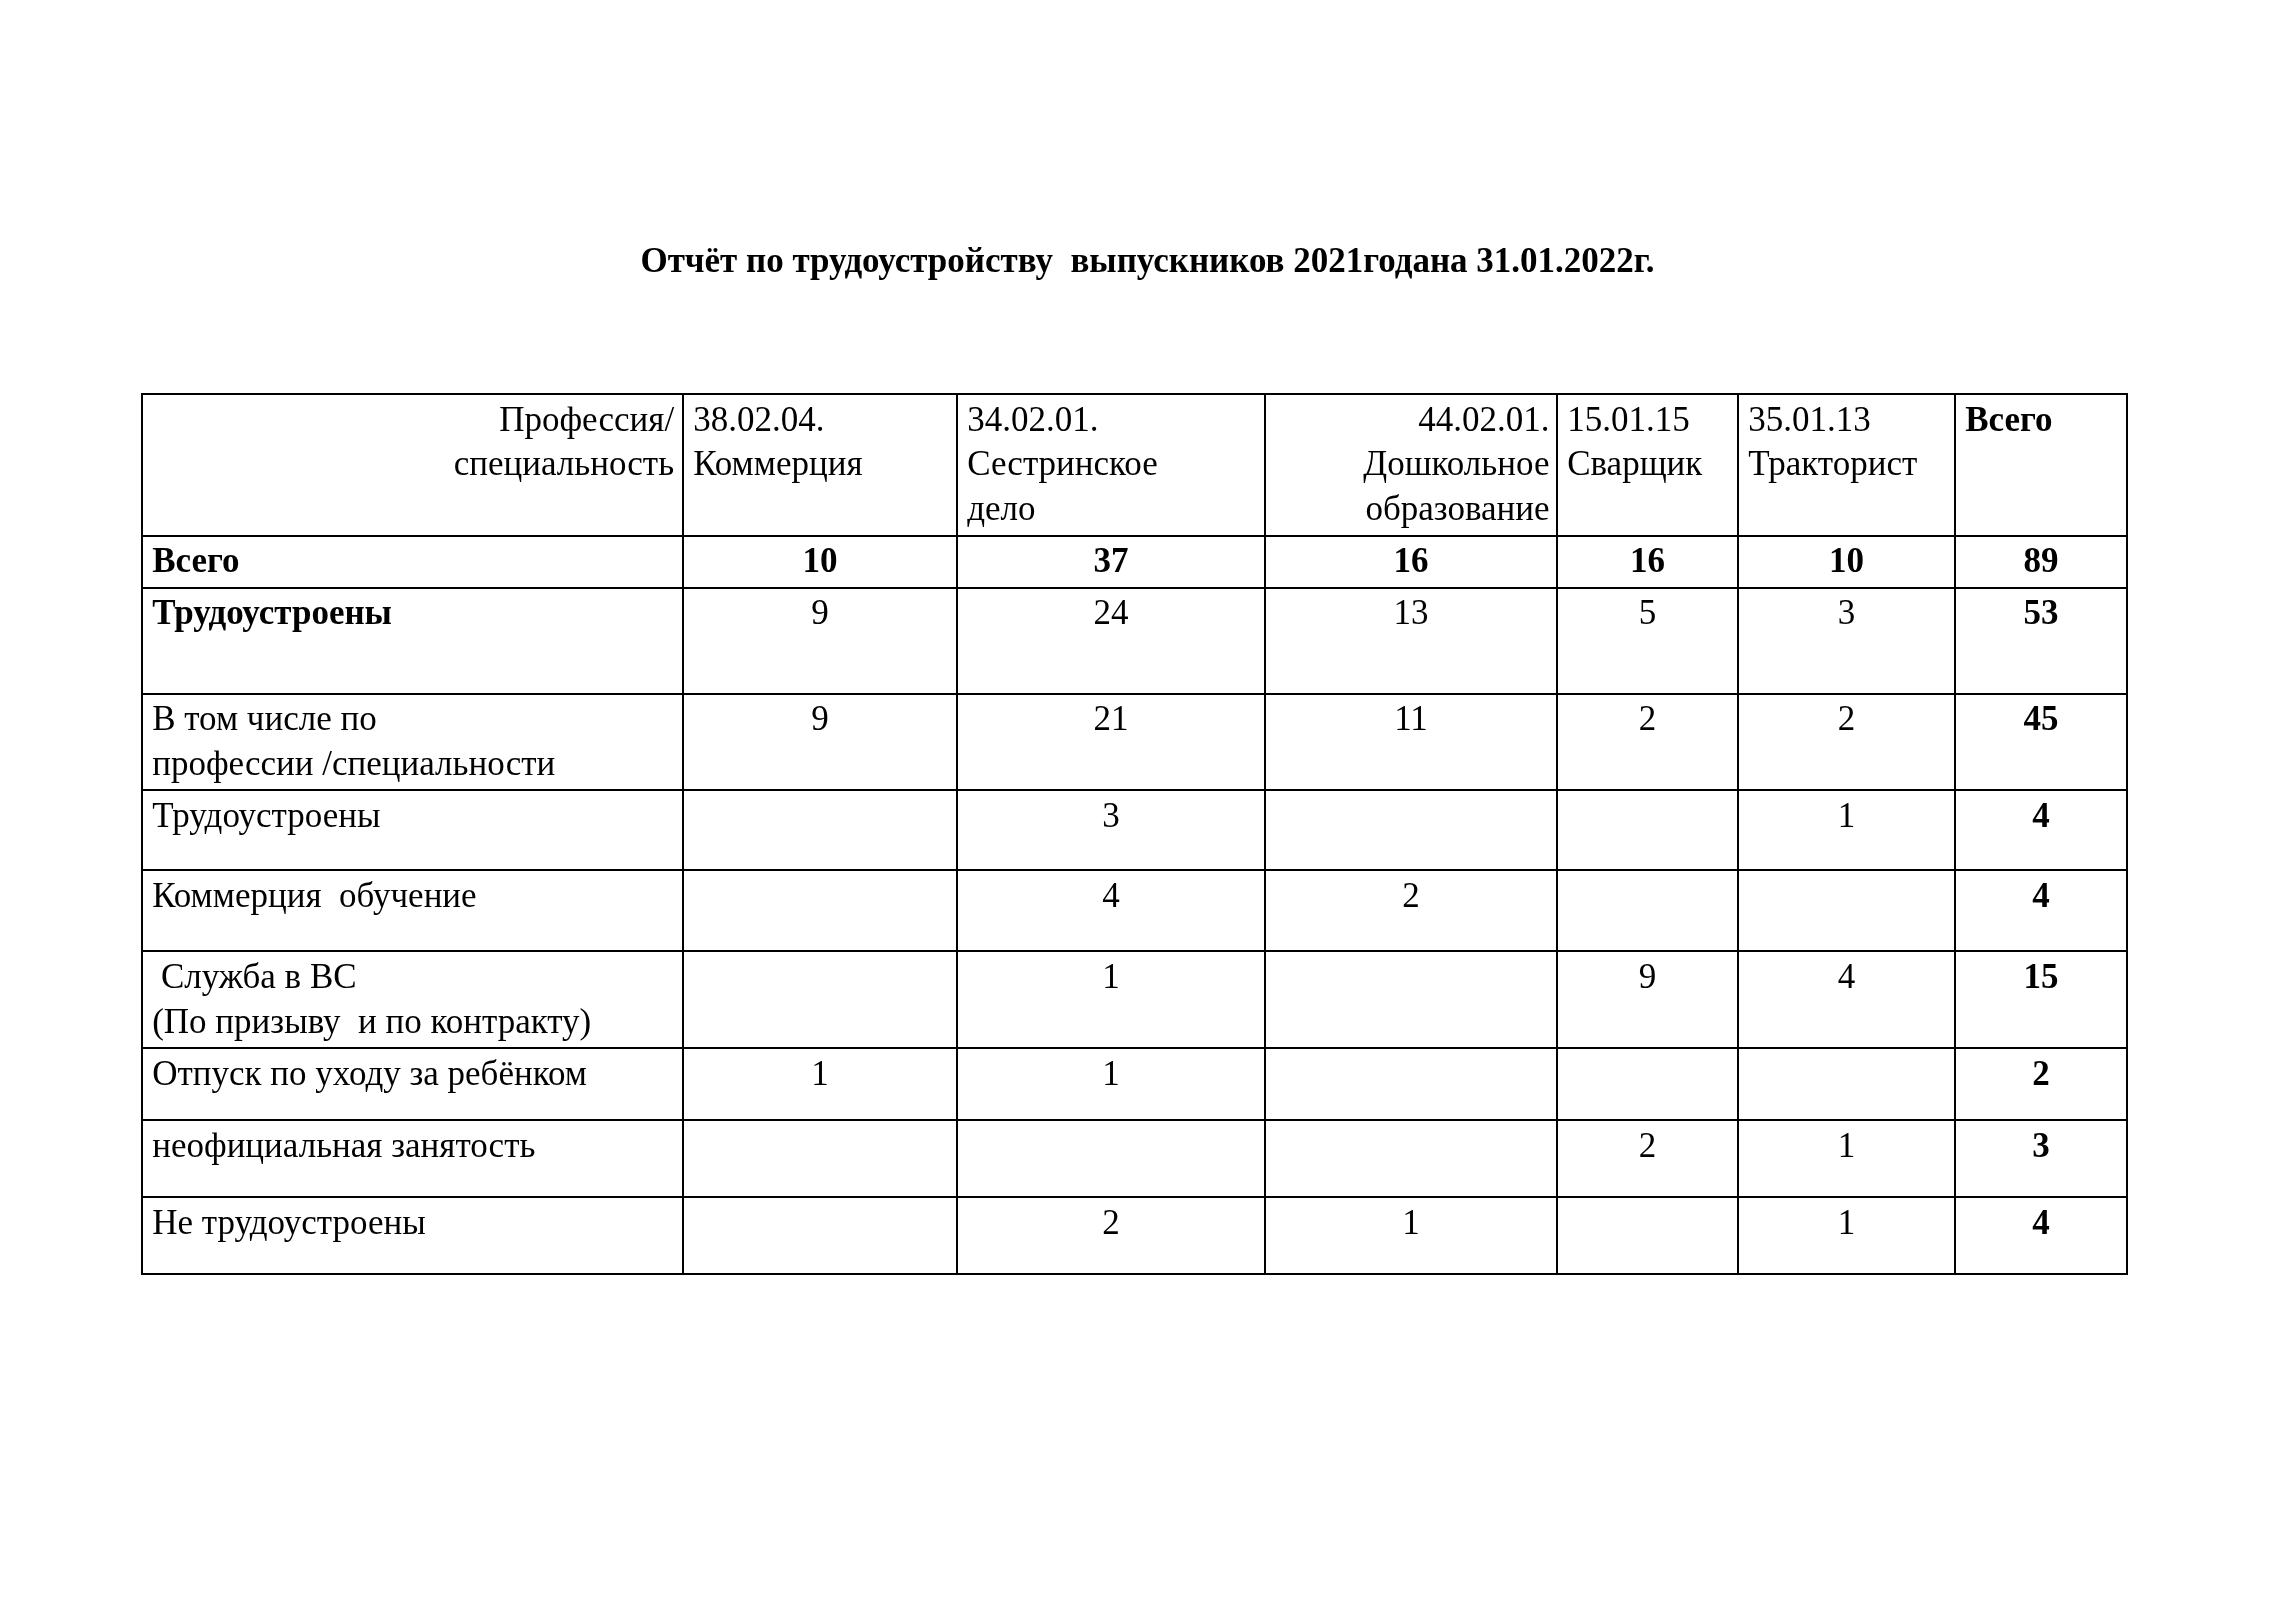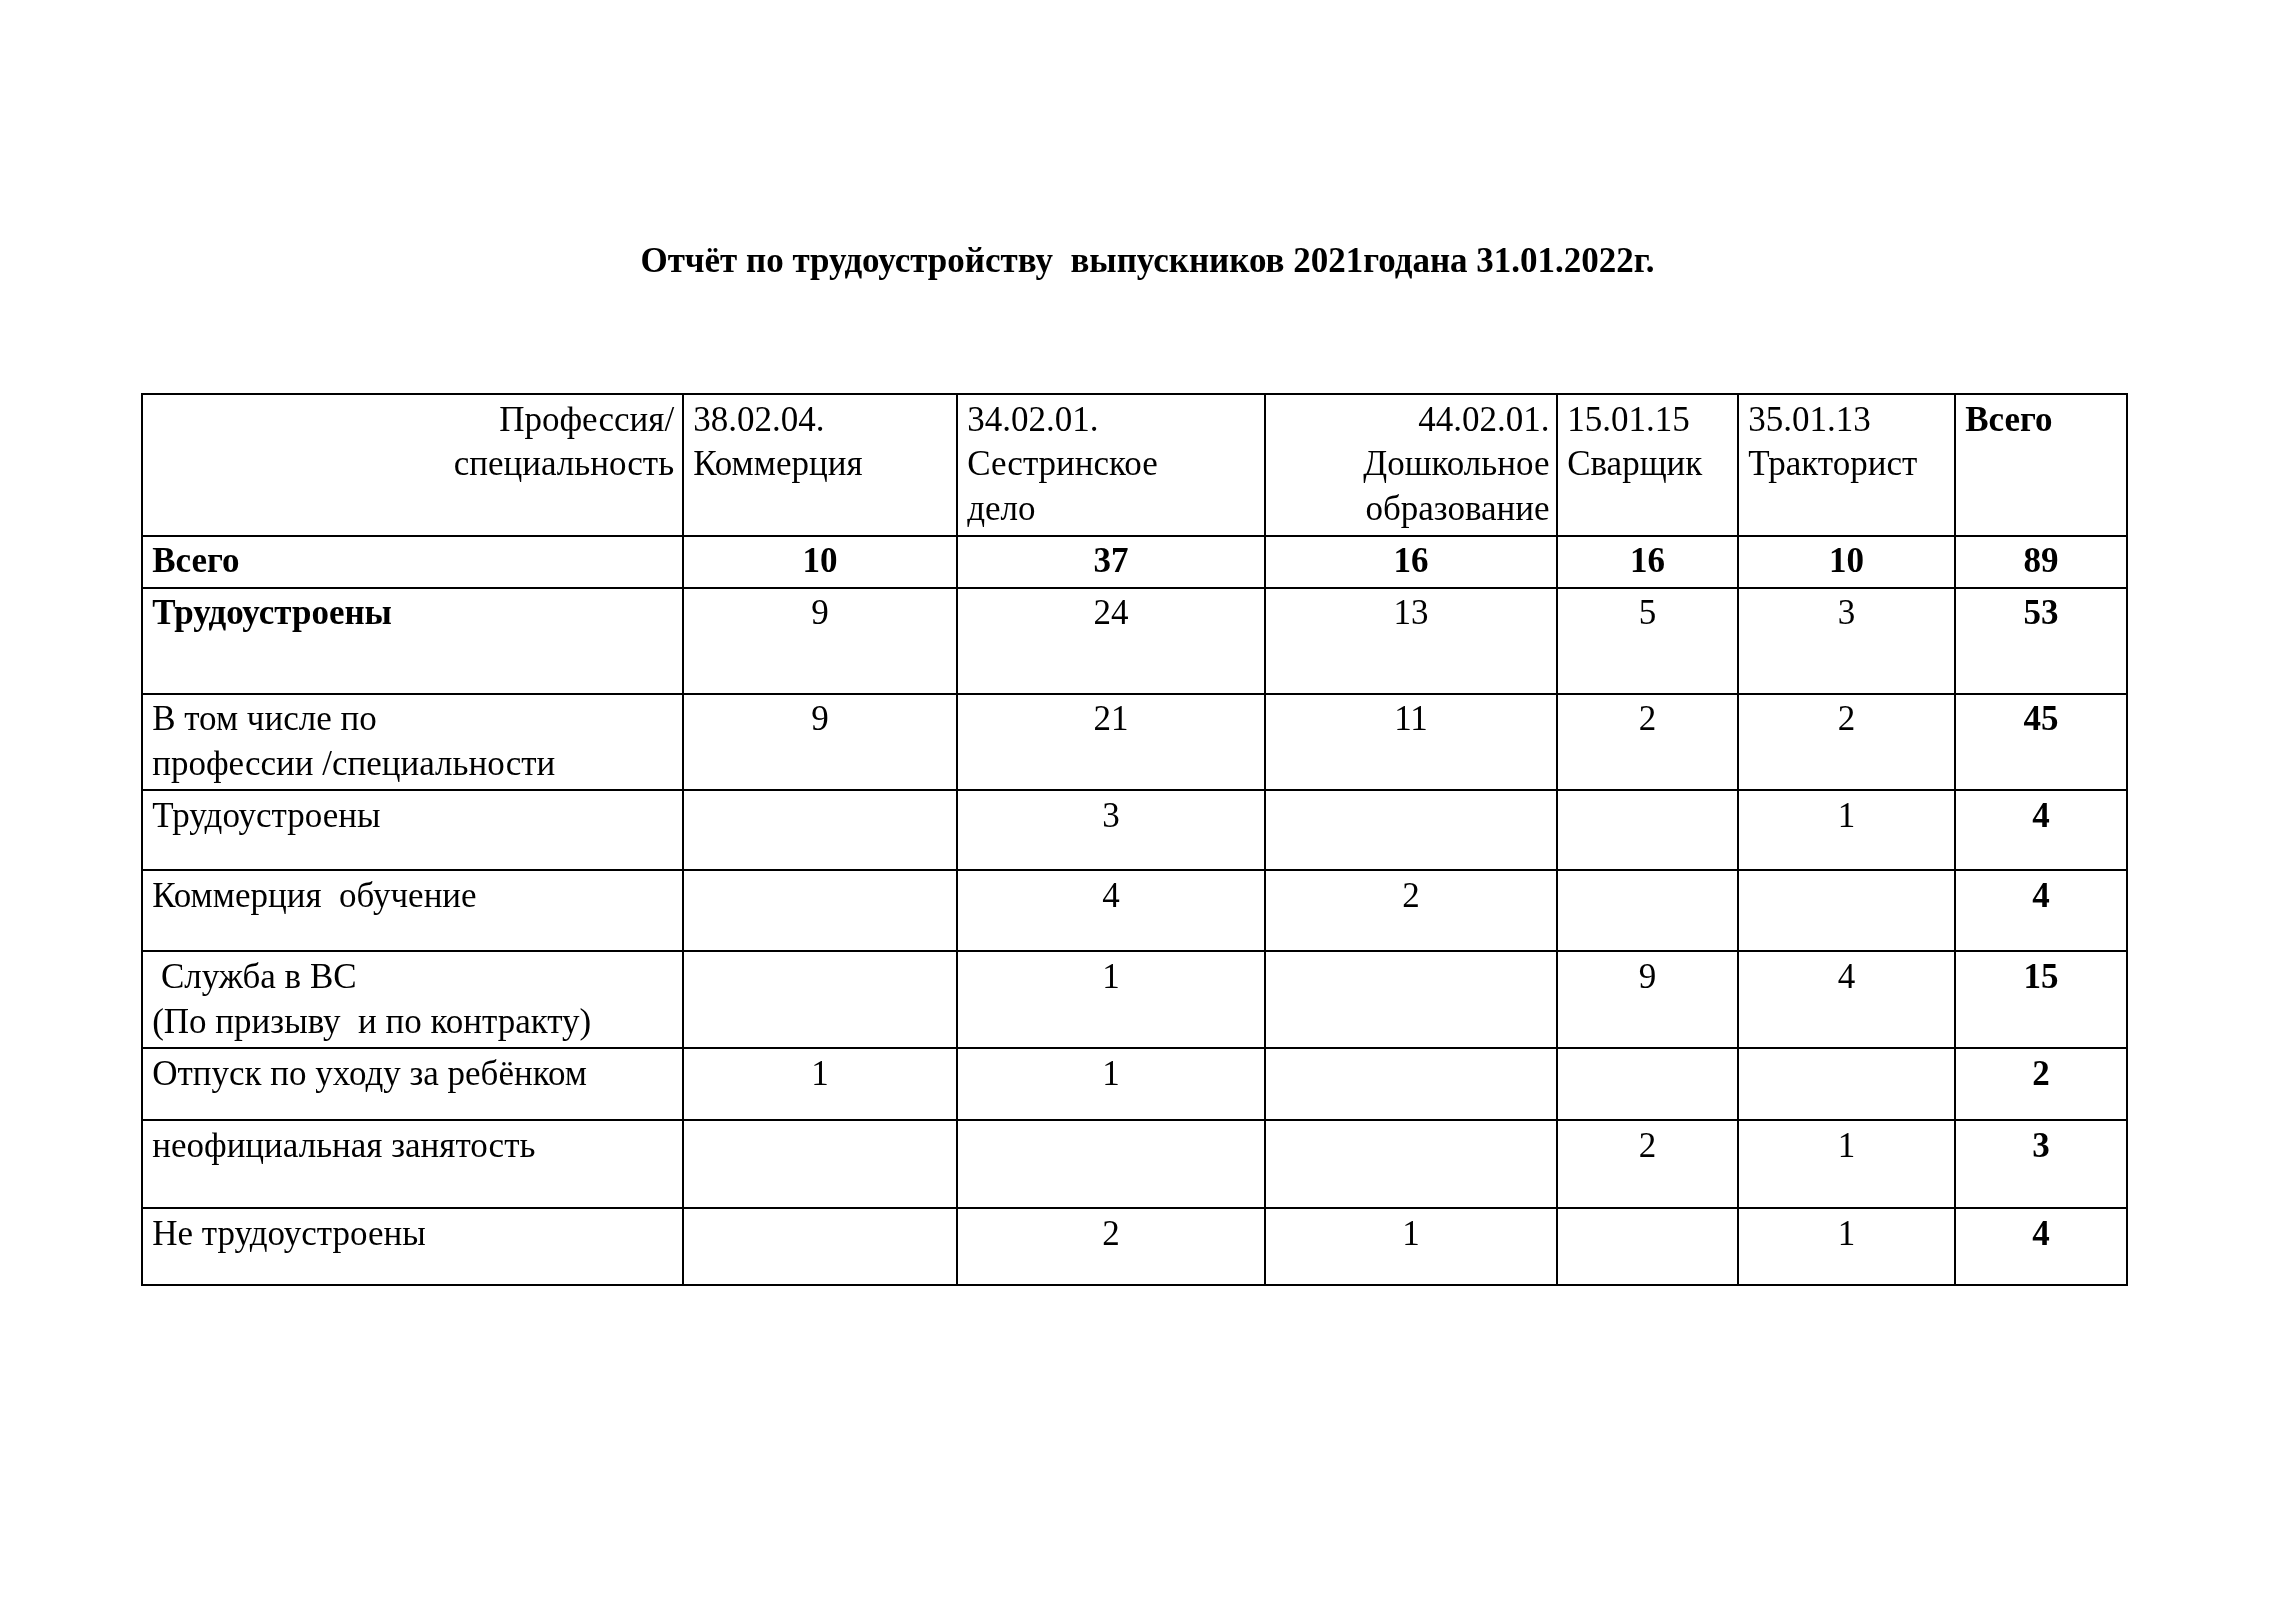--- a/index.html
+++ b/index.html
@@ -55,21 +55,21 @@
     overflow: hidden;
   }
   thead tr { height: 127px; }
   tbody tr:nth-child(1)  { height: 45px;  }
   tbody tr:nth-child(2)  { height: 106px; }
   tbody tr:nth-child(3)  { height: 90px; }
   tbody tr:nth-child(4)  { height: 80px; }
   tbody tr:nth-child(5)  { height: 81px; }
   tbody tr:nth-child(6)  { height: 97px; }
   tbody tr:nth-child(7)  { height: 72px; }
-  tbody tr:nth-child(8)  { height: 88px; }
+  tbody tr:nth-child(8)  { height: 77px; }
   tbody tr:nth-child(9)  { height: 77px; }
 
   th.corner { text-align: right; padding-right: 7.9px; }
   th.left   { text-align: left; }
   th.center { text-align: right; }
   td.label  { text-align: left; }
   td.val    { text-align: center; padding-left: 2.6px; padding-right: 2.6px; }
   .bold     { font-weight: 700; }
 </style>
 </head>

